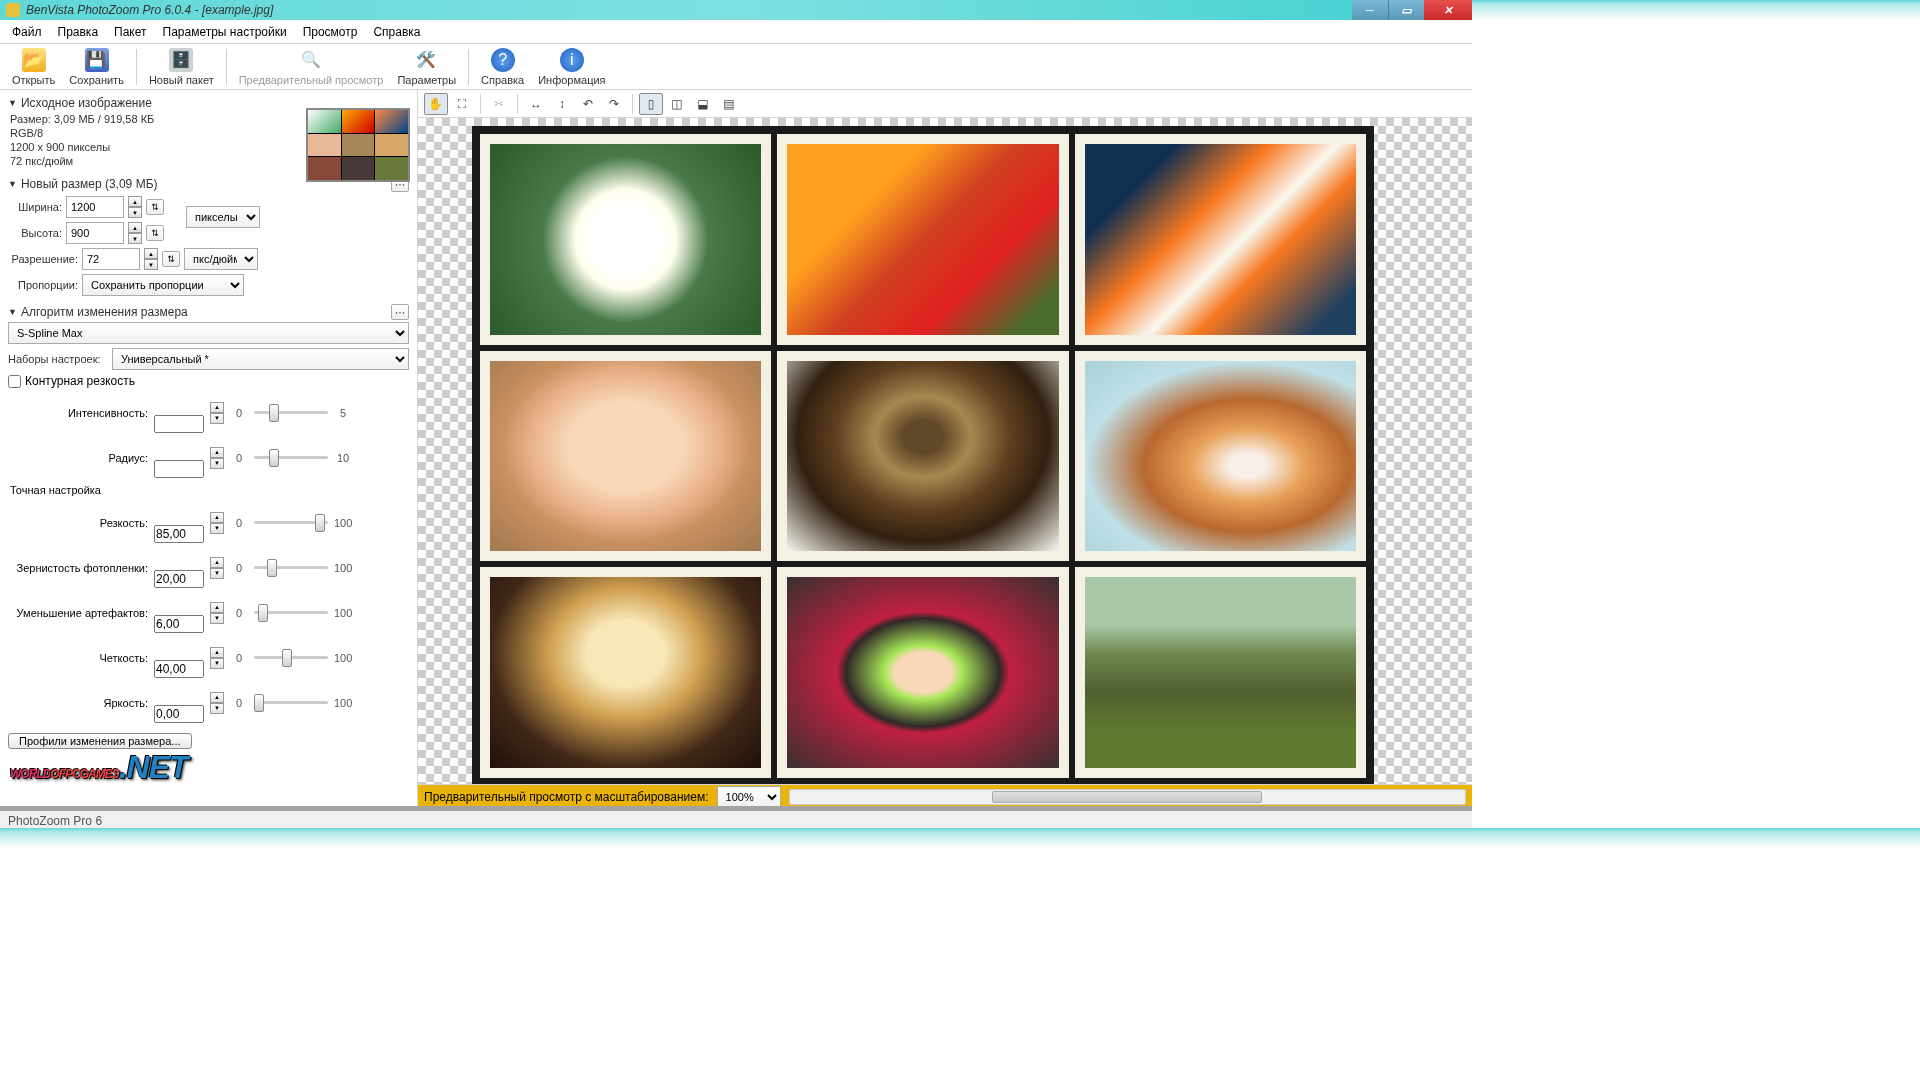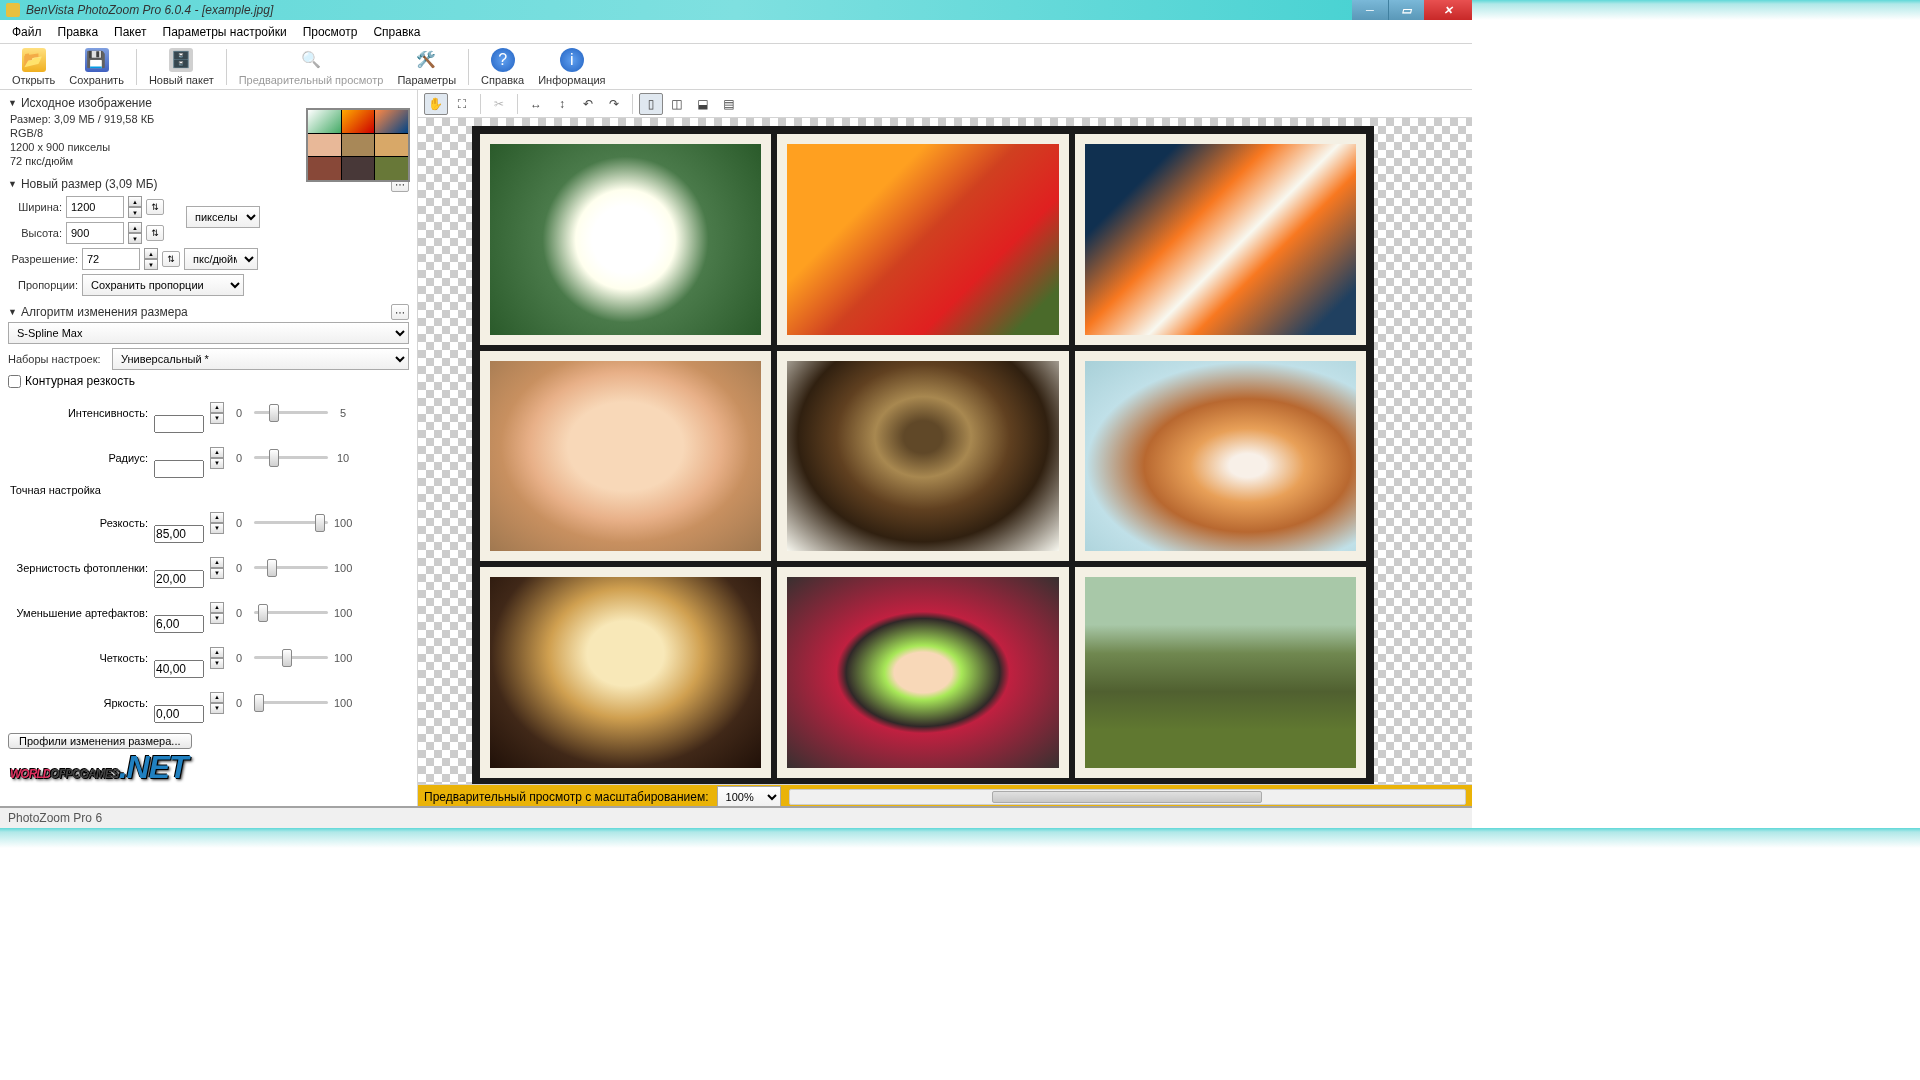--- a/index.html
+++ b/index.html
@@ -59,23 +59,23 @@
 .p3::before{background:linear-gradient(135deg,#103050 20%,#f87820 40%,#f8f8f0 55%,#f87820 65%,#204060 90%);}
 .p4::before{background:radial-gradient(ellipse at 50% 45%,#f8d8b8 30%,#e8b088 50%,#c89060 65%,#a07850 100%);}
 .p5::before{background:radial-gradient(ellipse at 50% 40%,#604828 10%,#a88850 25%,#604020 45%,#302010 65%,#f8f8f0 100%);}
 .p6::before{background:radial-gradient(ellipse at 60% 55%,#f8f0e8 8%,#e8a058 25%,#b86830 45%,#c0e0e8 70%,#a8d0d8 100%);}
 .p7::before{background:radial-gradient(ellipse at 50% 40%,#f8e8b8 20%,#d0a050 40%,#402818 70%,#201008 100%);}
 .p8::before{background:radial-gradient(ellipse at 50% 50%,#f8d8b8 15%,#a8e858 20%,#302828 40%,#c02040 45%,#383030 100%);}
 .p9::before{background:linear-gradient(180deg,#a8c8a8 25%,#708850 40%,#506030 60%,#607830 80%);}
 .preview-bar { height: 24px; background: #eab308; border-top: 1px solid #d4d4d4; display: flex; align-items: center; padding: 0 6px; gap: 8px; font-size: 11px; }
 .preview-bar .scroll { flex: 1; height: 16px; background: #f0f0f0; border: 1px solid #ccc; border-radius: 2px; position: relative; }
 .preview-bar .scroll .sthumb { position: absolute; left: 30%; width: 40%; top: 1px; bottom: 1px; background: linear-gradient(#e0e0e0,#c8c8c8); border: 1px solid #aaa; border-radius: 2px; }
-.statusbar { position: absolute; bottom: 0; left: 0; right: 0; height: 22px; background: #f0f0f0; border-top: 2px solid #a3a3a3; padding: 3px 8px; font-size: 11px; color: #555; }
+.statusbar { position: absolute; bottom: 0; left: 0; right: 0; height: 22px; background: #f0f0f0; border-top: 5px solid #a3a3a3; padding: 3px 8px; font-size: 11px; color: #555; }
 .watermark { position: absolute; left: 10px; bottom: 40px; font-family: Impact, sans-serif; font-size: 44px; font-weight: bold; font-style: italic; letter-spacing: -1px; text-shadow: 2px 2px 3px rgba(0,0,0,0.8), -1px -1px 0 #000, 1px 1px 0 #000; pointer-events: none; z-index: 100; white-space: nowrap; }
-.wm1{color:#e03060;} .wm2{color:#404040;} .wm3{color:#2080c0;font-size:32px;}
+.wm1{color:#e03060;} .wm2{color:#ef4444;} .wm3{color:#2080c0;font-size:32px;}
 button.std { height: 16px; border: 1px solid #888; background: linear-gradient(#fff,#e8e8e8); border-radius: 3px; padding: 0 10px; font-size: 11px; cursor: default; }
 .sml-btn { width: 18px; height: 16px; border: 1px solid #aaa; background: linear-gradient(#fff,#eee); border-radius: 2px; font-size: 9px; display: flex; align-items: center; justify-content: center; cursor: default; padding:0; }
 </style>
 </head>
 <body>
 
 <div class="titlebar">
   <div class="icon"></div>
   <span>BenVista PhotoZoom Pro 6.0.4 - [example.jpg]</span>
   <div class="win-controls">

